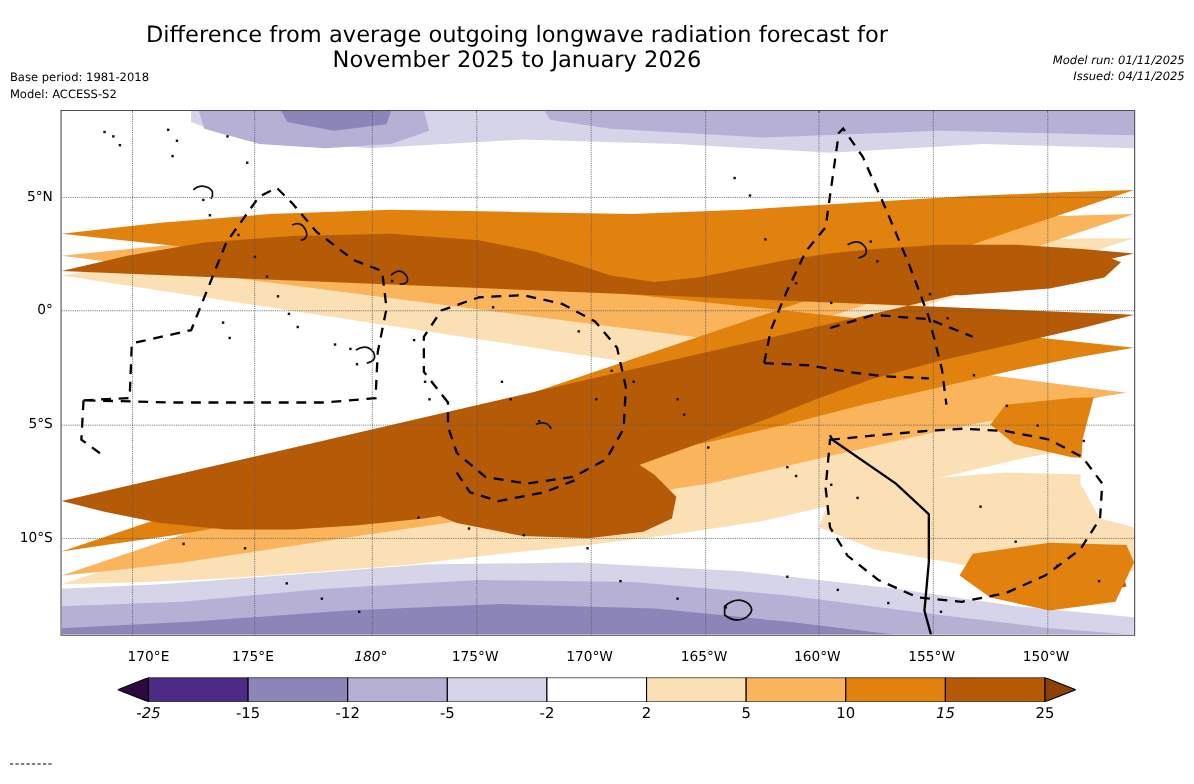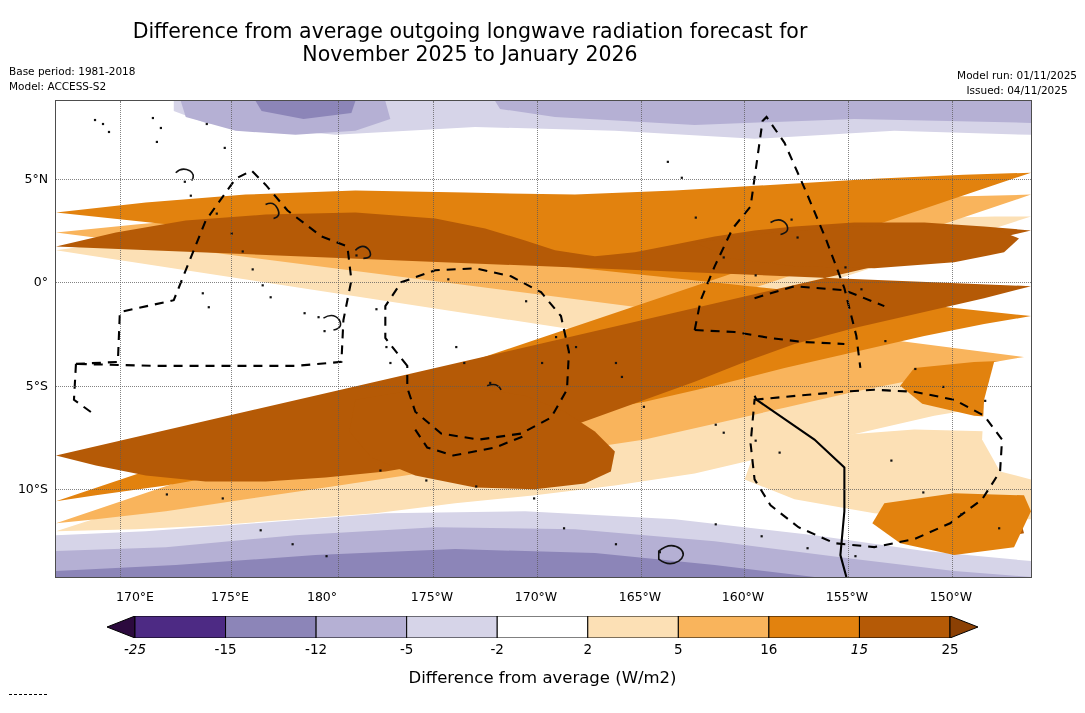--- a/index.html
+++ b/index.html
@@ -35,21 +35,21 @@
   }
 
   
   .meta {
     position: absolute;
     font-size: 10.5px;
     line-height: 14.5px;
     color: #000;
   }
   #meta-left  { left: 9px;  top: 64px; text-align: left; }
-  #meta-right { right: 8px; top: 68px; text-align: center; }
+  #meta-right { right: 8px; top: 48px; text-align: right; font-style: italic; }
 
   
   #map-frame {
     position: absolute;
     left: 55px;
     top: 100px;
     width: 977px;
     height: 478px;
     overflow: hidden;
     background: #ffffff;
@@ -308,21 +308,21 @@
         <div class="grid-h" style="top: 78px;"></div>
         <div class="grid-h" style="top: 181px;"></div>
         <div class="grid-h" style="top: 285px;"></div>
         <div class="grid-h" style="top: 388px;"></div>
       </div>
   </div>
 
   <div id="xticks">
       <div class="xtick" style="left: 135px;">170°E</div>
       <div class="xtick" style="left: 230px;">175°E</div>
-      <div class="xtick" style="left: 322px;">180°</div>
+      <div class="xtick" style="left: 337px; font-style: italic;">180°</div>
       <div class="xtick" style="left: 432px;">175°W</div>
       <div class="xtick" style="left: 536px;">170°W</div>
       <div class="xtick" style="left: 640px;">165°W</div>
       <div class="xtick" style="left: 743px;">160°W</div>
       <div class="xtick" style="left: 847px;">155°W</div>
       <div class="xtick" style="left: 951px;">150°W</div>
     </div>
   <div id="yticks">
       <div class="ytick" style="top: 178px; text-align: center;">5°N</div>
       <div class="ytick" style="top: 281px;">0°</div>
@@ -346,23 +346,22 @@
       </svg>
   </div>
   <div id="cbticks">
       <div class="cbtick" style="left: 135px; font-style: italic;">-25</div>
       <div class="cbtick" style="left: 225.556px;">-15</div>
       <div class="cbtick" style="left: 316.111px;">-12</div>
       <div class="cbtick" style="left: 406.667px;">-5</div>
       <div class="cbtick" style="left: 497.222px;">-2</div>
       <div class="cbtick" style="left: 587.778px;">2</div>
       <div class="cbtick" style="left: 678.333px;">5</div>
-      <div class="cbtick" style="left: 768.889px;">16</div>
+      <div class="cbtick" style="left: 768.889px;">10</div>
       <div class="cbtick" style="left: 859.444px; font-style: italic;">15</div>
       <div class="cbtick" style="left: 950px;">25</div>
     </div>
-  <div id="cb-label">Difference from average (W/m2)</div>
 
   <div id="footer-legend">
     <span id="footer-dash"></span>
   </div>
 
 </div>
 
 </body></html>

